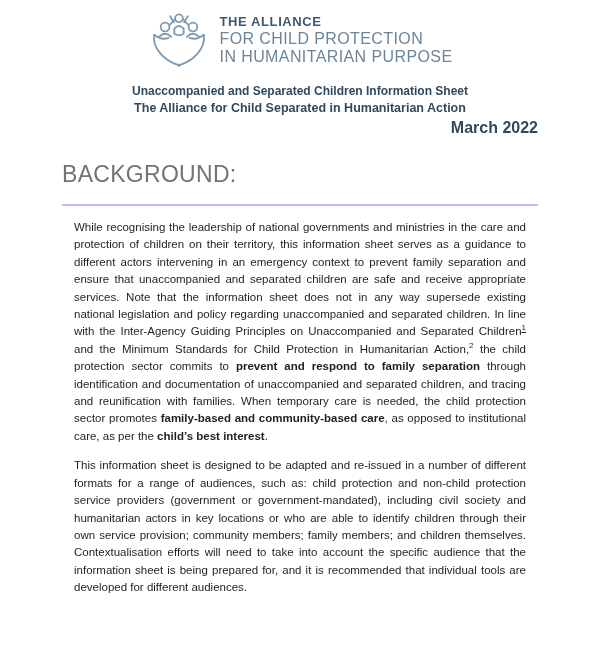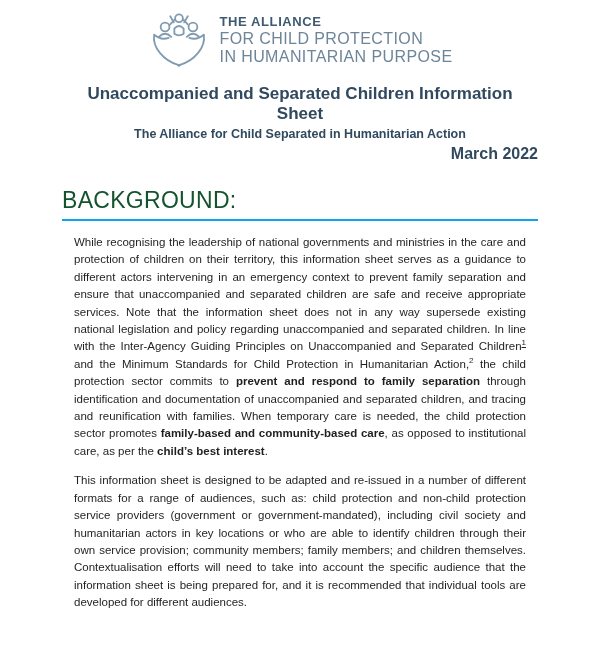--- a/index.html
+++ b/index.html
@@ -11,29 +11,29 @@
   .page{padding:10px 62px 0 62px;}
 
   
   .logo{display:flex;justify-content:center;align-items:center;gap:10px;margin:0 auto 10px auto;}
   .logo-icon svg{width:62px;height:62px;display:block;}
   .logo-text{display:flex;flex-direction:column;line-height:1.15;}
   .logo-name{font-size:13px;font-weight:bold;color:#3e5a72;letter-spacing:0.6px;}
   .logo-tag{font-size:16px;color:#6d8598;letter-spacing:0.4px;}
 
   
-  .doc-title{font-size:17px;font-weight:bold;color:#31495f;text-align:center;margin:12px 0 3px 0;}
+  .doc-title{font-size:12px;font-weight:bold;color:#31495f;text-align:center;margin:12px 0 3px 0;}
   .doc-subtitle{font-size:12.5px;font-weight:bold;color:#31495f;text-align:center;margin:0 0 4px 0;}
   .doc-date{font-size:16px;font-weight:bold;color:#31495f;text-align:right;margin:0 0 24px 0;}
 
   
   .section-heading{
-    font-size:23px;font-weight:400;color:#14532d;
-    border-bottom:2px solid #0ea5e9;
-    padding-bottom:5px;margin:26px 0 13px 0;letter-spacing:0.3px;
+    font-size:23px;font-weight:400;color:#737373;
+    border-bottom:2px solid #c4b5fd;
+    padding-bottom:16px;margin:26px 0 13px 0;letter-spacing:0.3px;
   }
   .section:first-of-type .section-heading{margin-top:0;}
 
   
   .body-paragraph{
     font-size:11.5px;line-height:17.4px;text-align:justify;
     margin:12px;color:#1f1f1f;
   }
   .seg-bold{font-weight:bold;}
   sup.fn{font-size:8px;line-height:0;vertical-align:super;}

